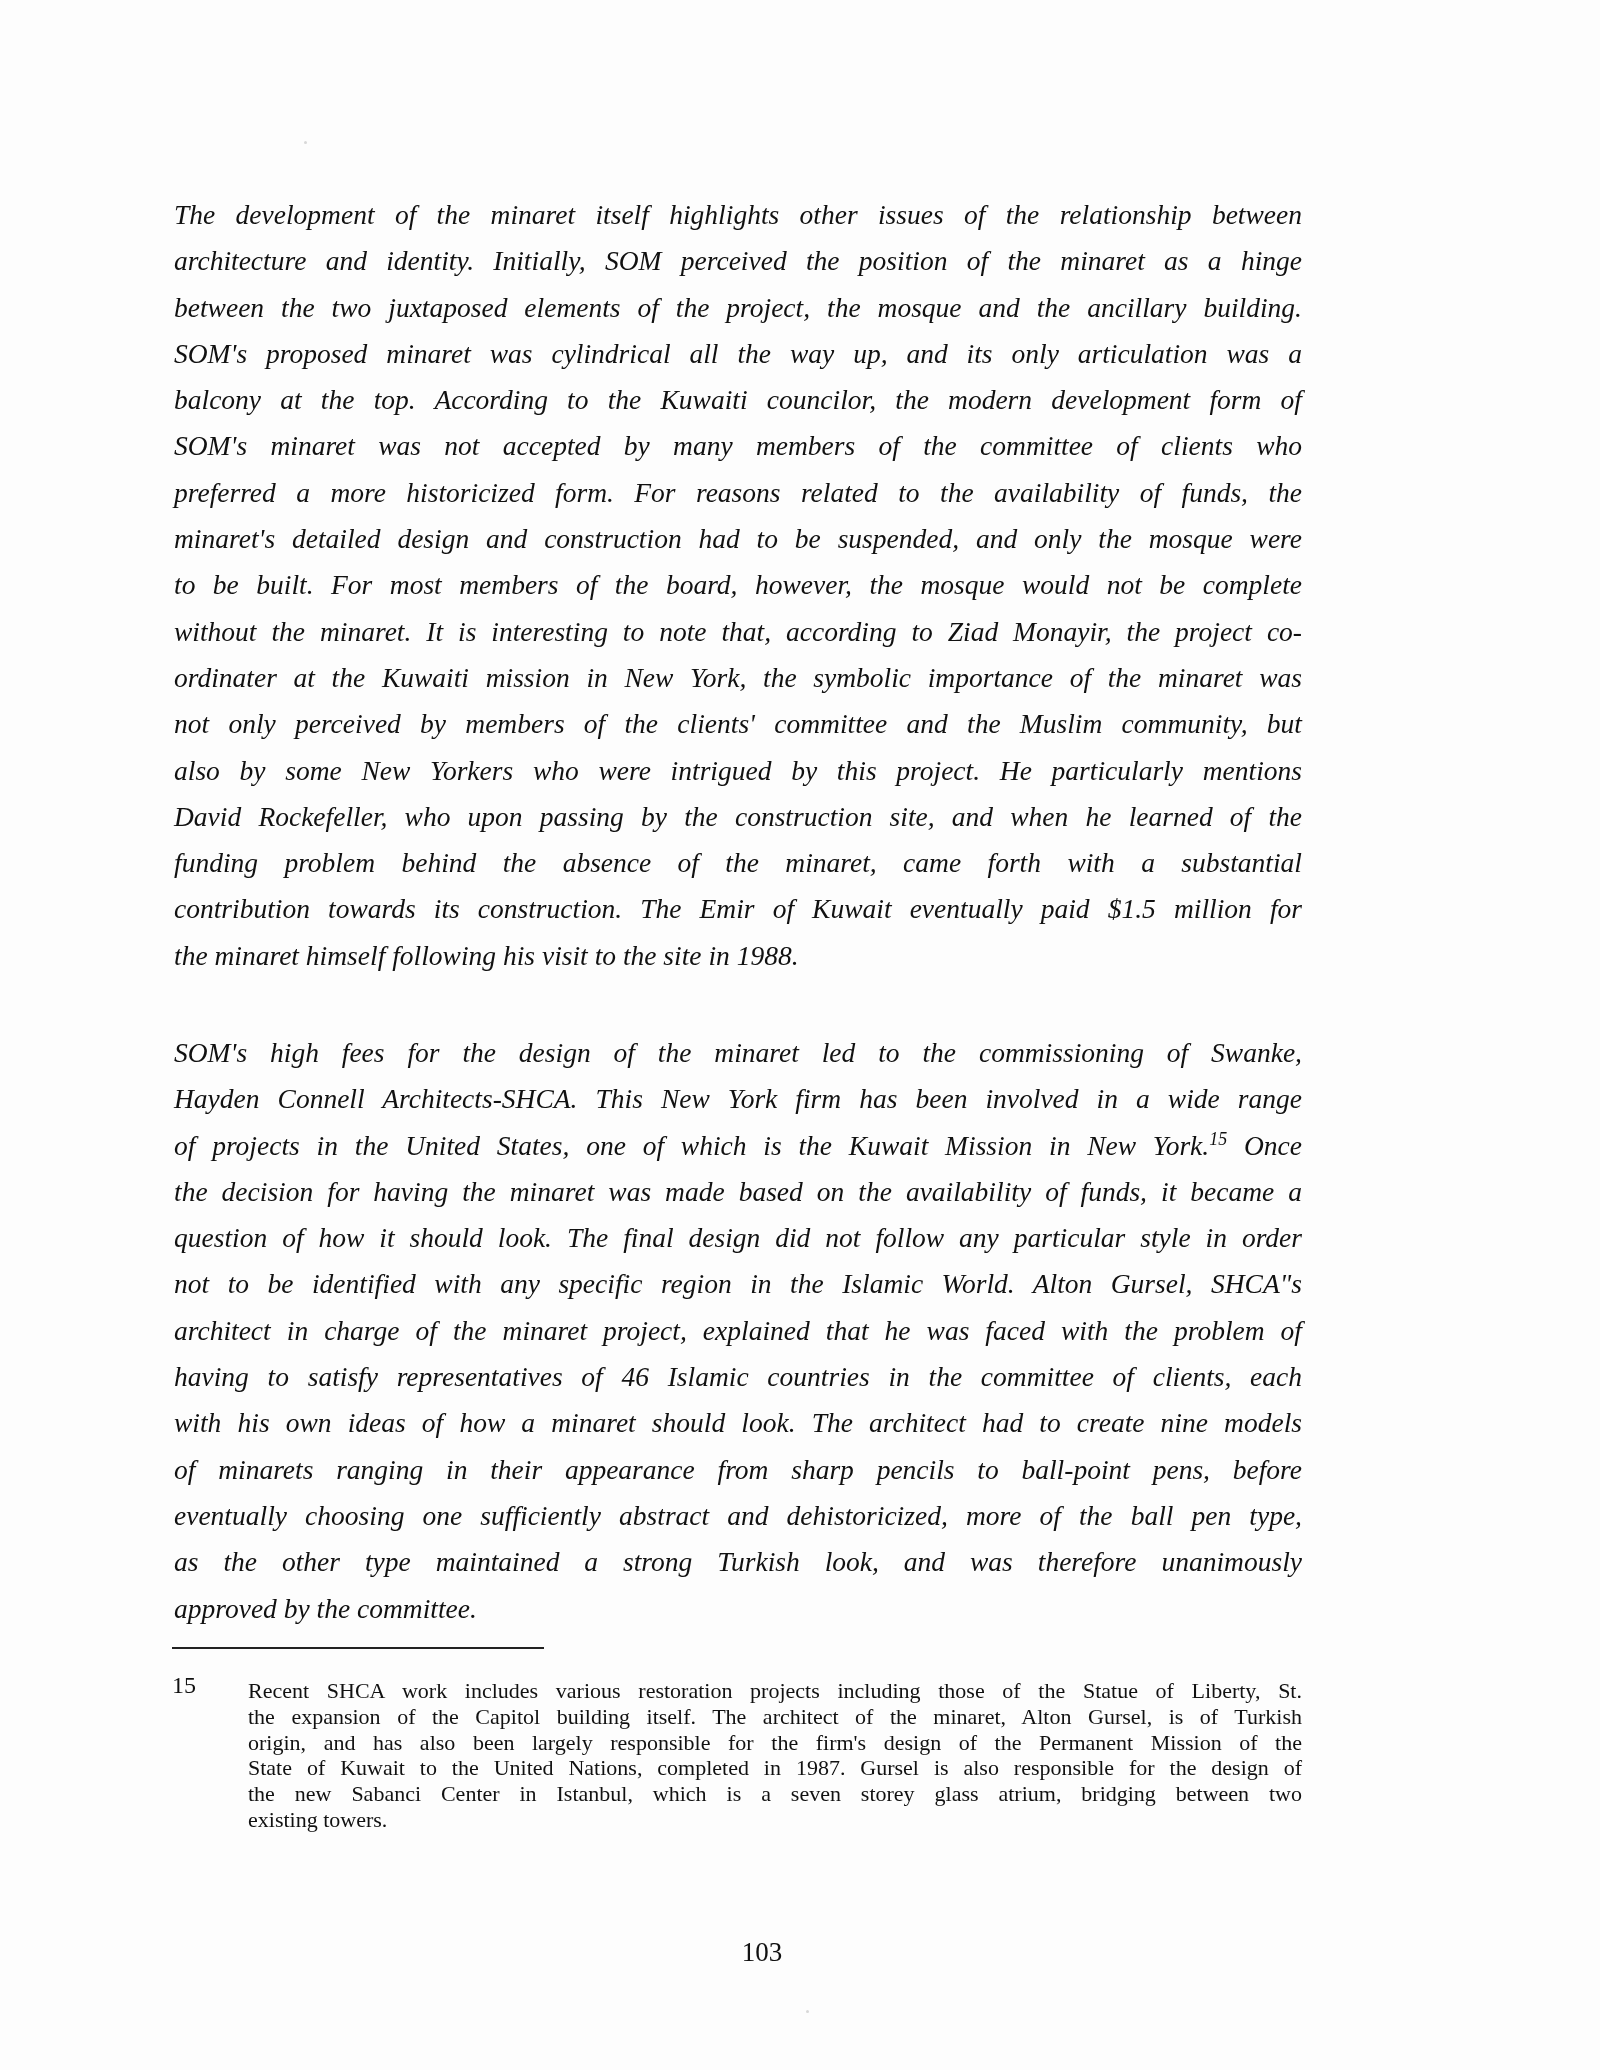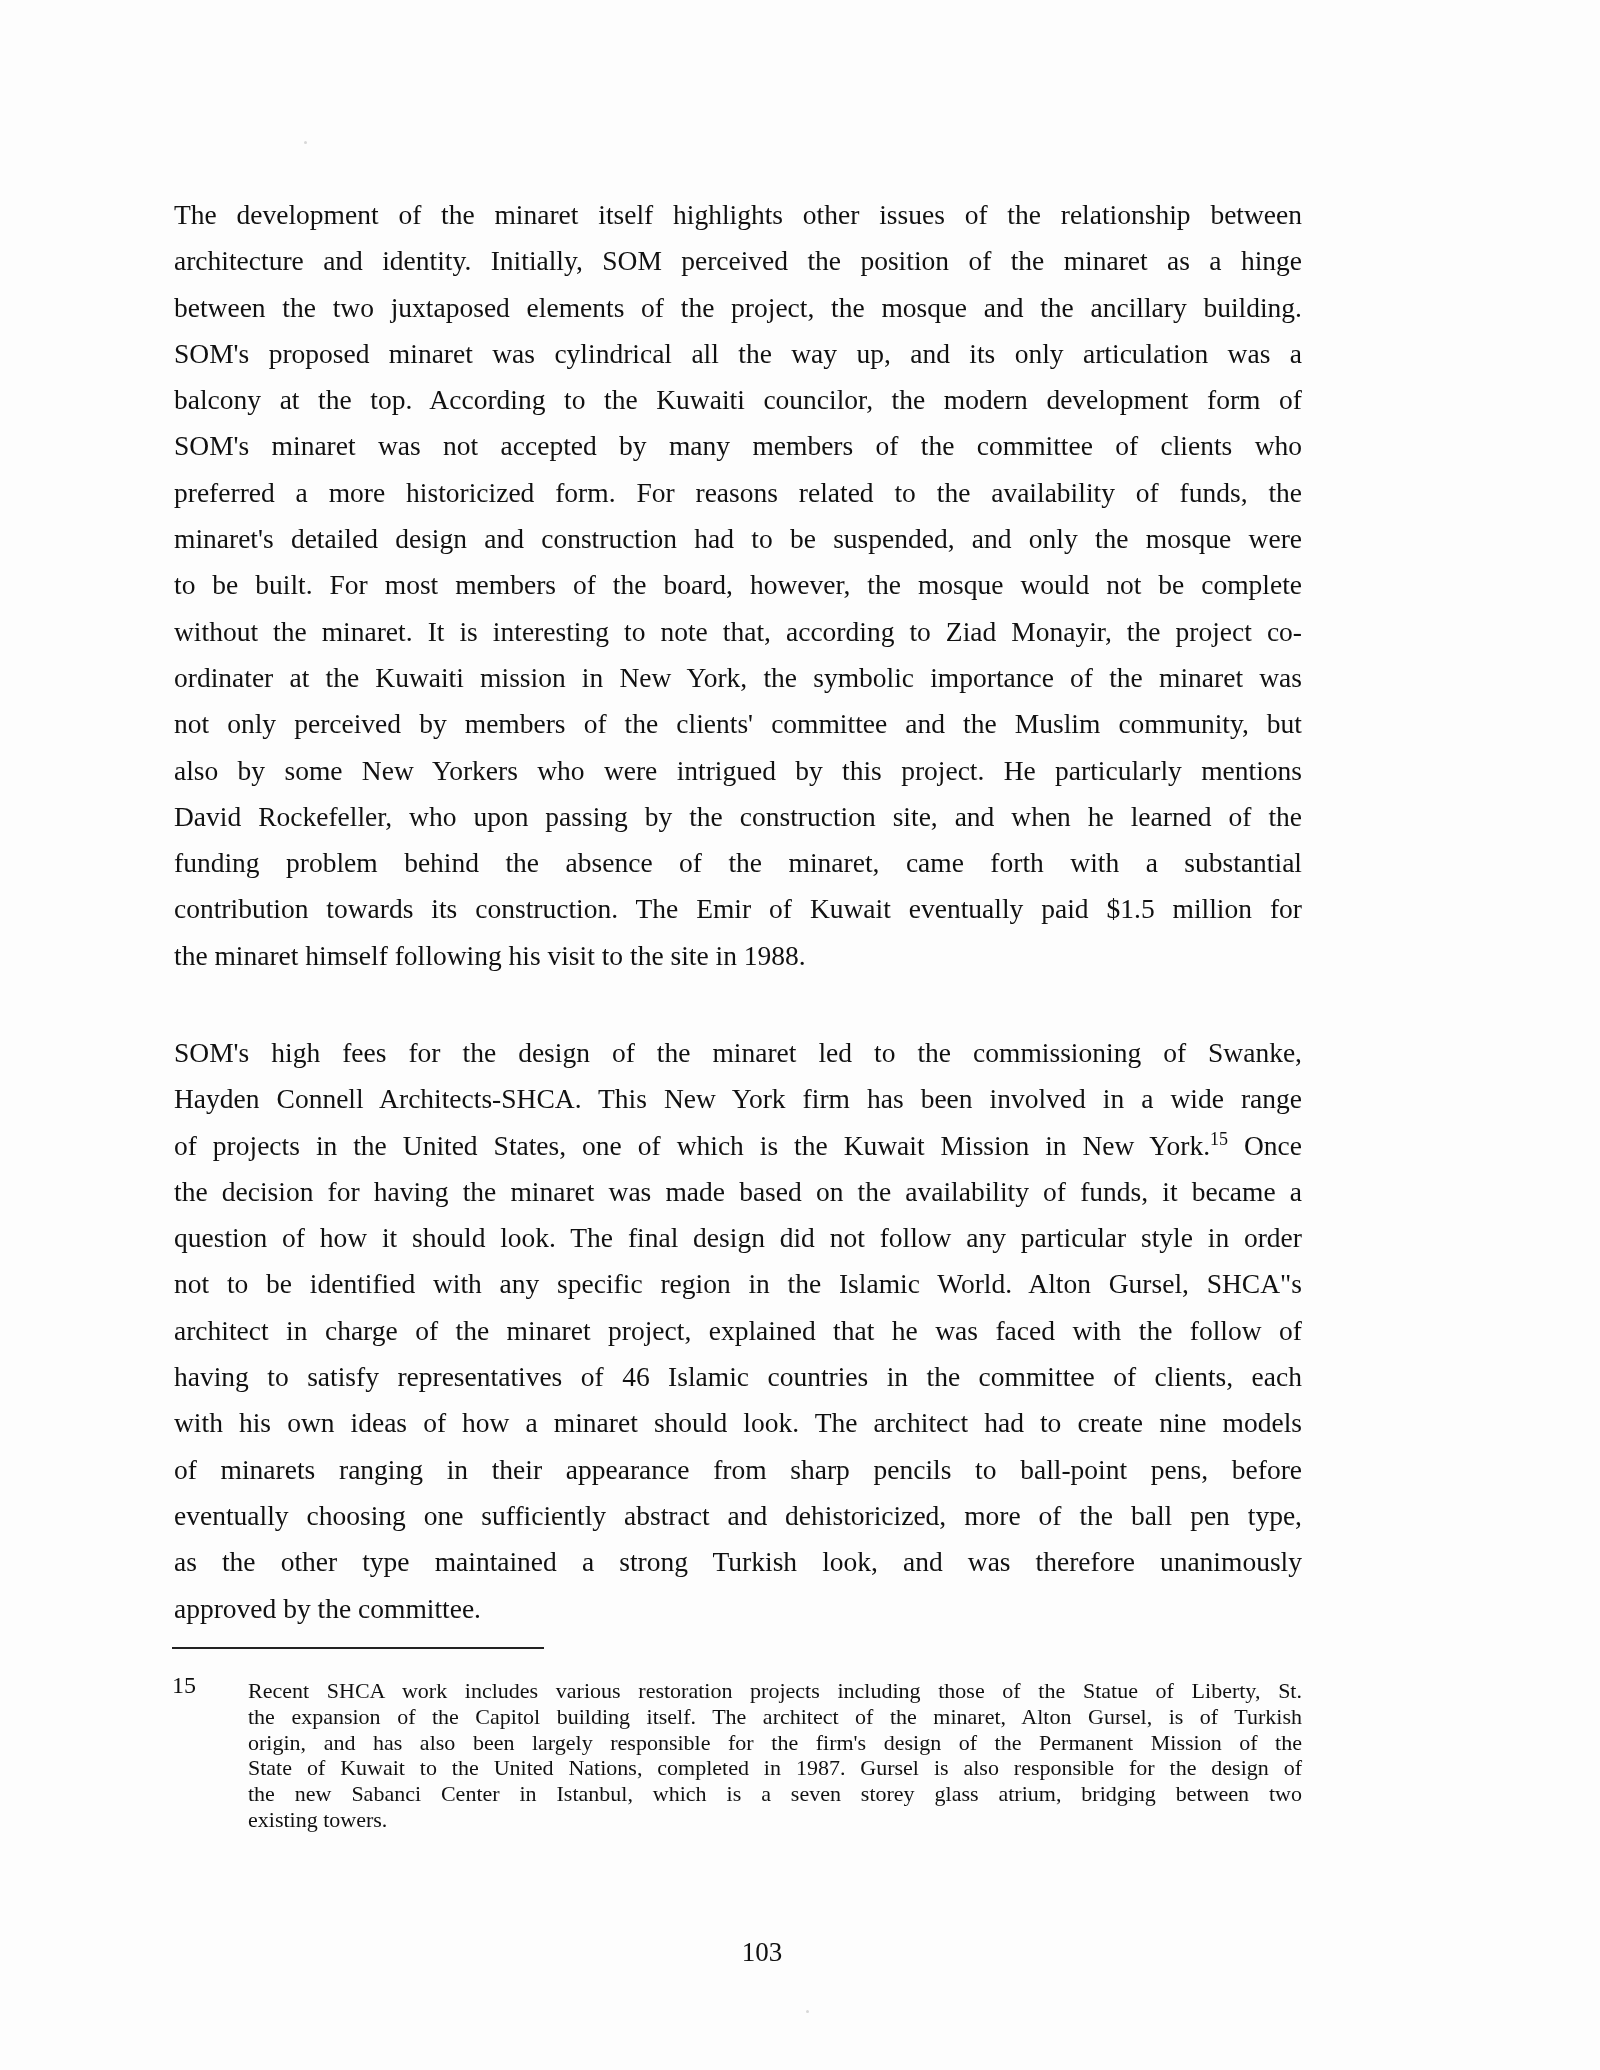--- a/index.html
+++ b/index.html
@@ -20,20 +20,21 @@
       left: 0; top: 0;
       width: 1600px;
       height: 2070px;
       background: #fdfdfd;
     }
     .body-text {
       position: absolute;
       left: 174px;
       width: 1128px;
       font-size: 27.5px;
+      font-style: italic;
     }
     .para1 { top: 192px; }
     .para2 { top: 1030px; }
     .line {
       display: block;
       height: 46.3px;
       line-height: 46.3px;
       white-space: nowrap;
       text-align: justify;
       text-align-last: justify;
@@ -126,21 +127,21 @@
     <span class="line last">the minaret himself following his visit to the site in 1988.</span>
   </div>
 
   <div class="body-text para2">
     <span class="line">SOM's high fees for the design of the minaret led to the commissioning of Swanke,</span>
     <span class="line">Hayden Connell Architects-SHCA. This New York firm has been involved in a wide range</span>
     <span class="line"><span>of projects in the United States, one of which is the Kuwait Mission in New York.</span><sup class="fnref">15</sup><span> Once</span></span>
     <span class="line">the decision for having the minaret was made based on the availability of funds, it became a</span>
     <span class="line">question of how it should look. The final design did not follow any particular style in order</span>
     <span class="line">not to be identified with any specific region in the Islamic World. Alton Gursel, SHCA"s</span>
-    <span class="line">architect in charge of the minaret project, explained that he was faced with the follow of</span>
+    <span class="line">architect in charge of the minaret project, explained that he was faced with the problem of</span>
     <span class="line">having to satisfy representatives of 46 Islamic countries in the committee of clients, each</span>
     <span class="line">with his own ideas of how a minaret should look. The architect had to create nine models</span>
     <span class="line">of minarets ranging in their appearance from sharp pencils to ball-point pens, before</span>
     <span class="line">eventually choosing one sufficiently abstract and dehistoricized, more of the ball pen type,</span>
     <span class="line">as the other type maintained a strong Turkish look, and was therefore unanimously</span>
     <span class="line last">approved by the committee.</span>
   </div>
 
   <div class="footnote-rule"></div>
 

